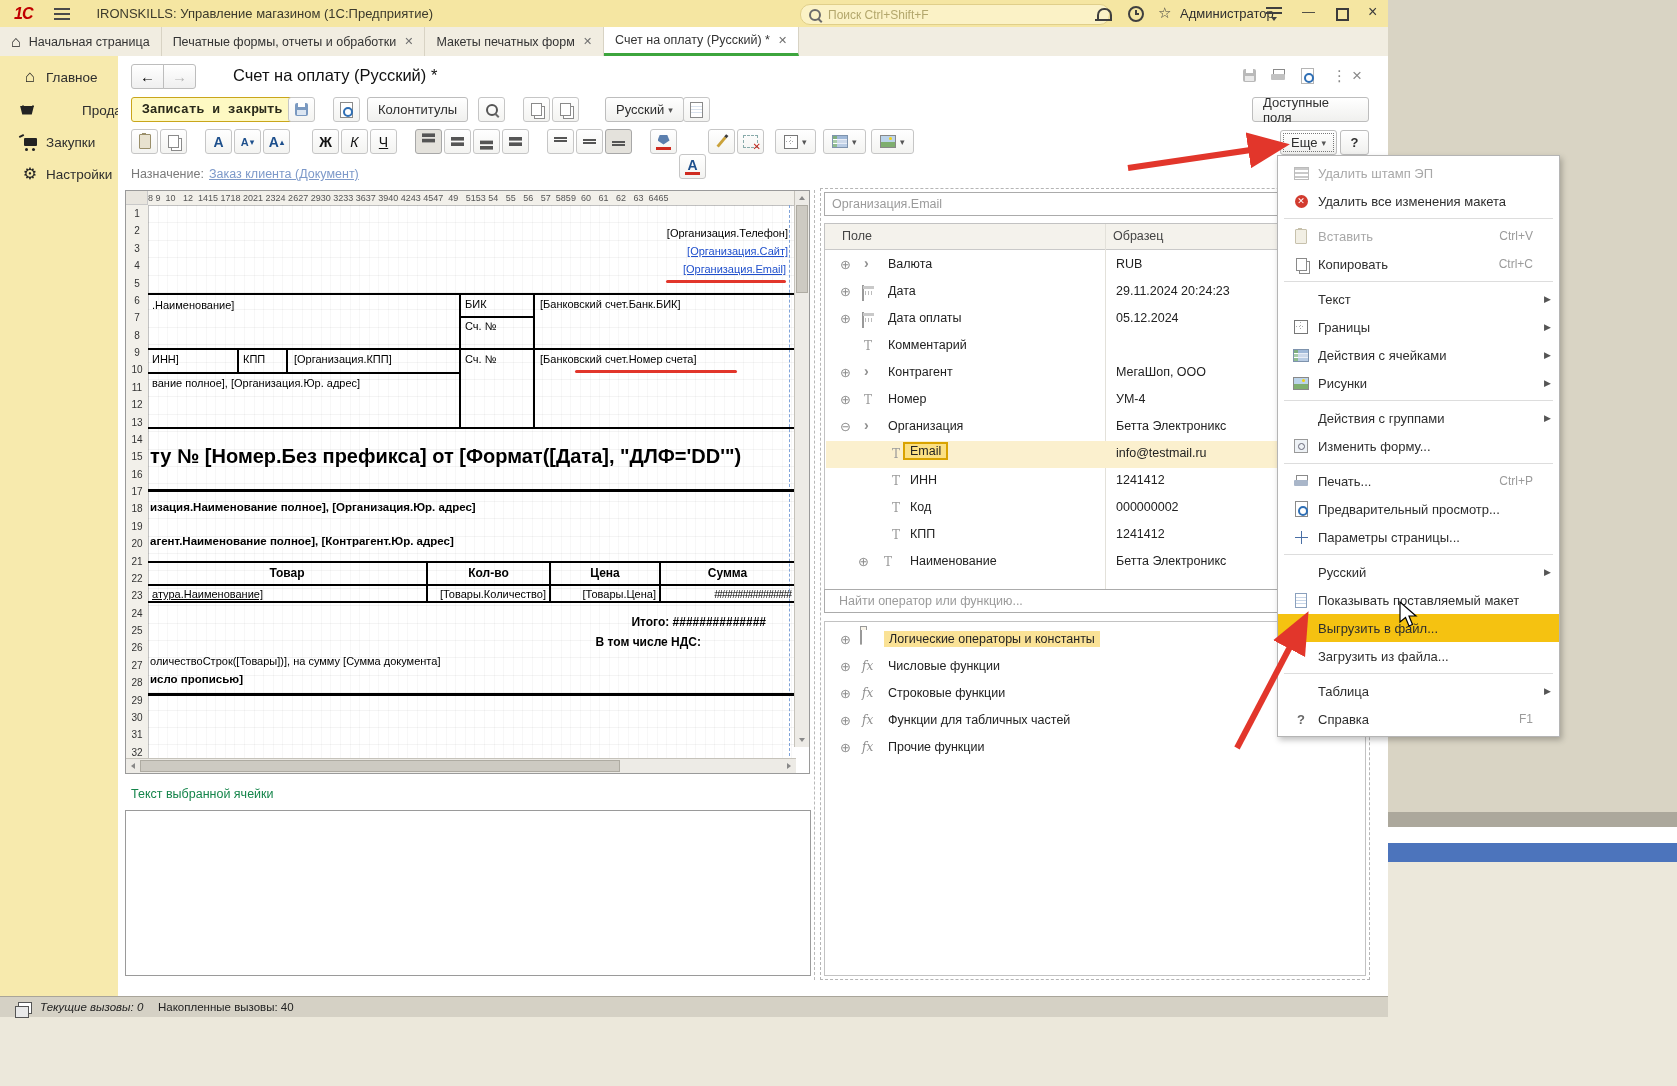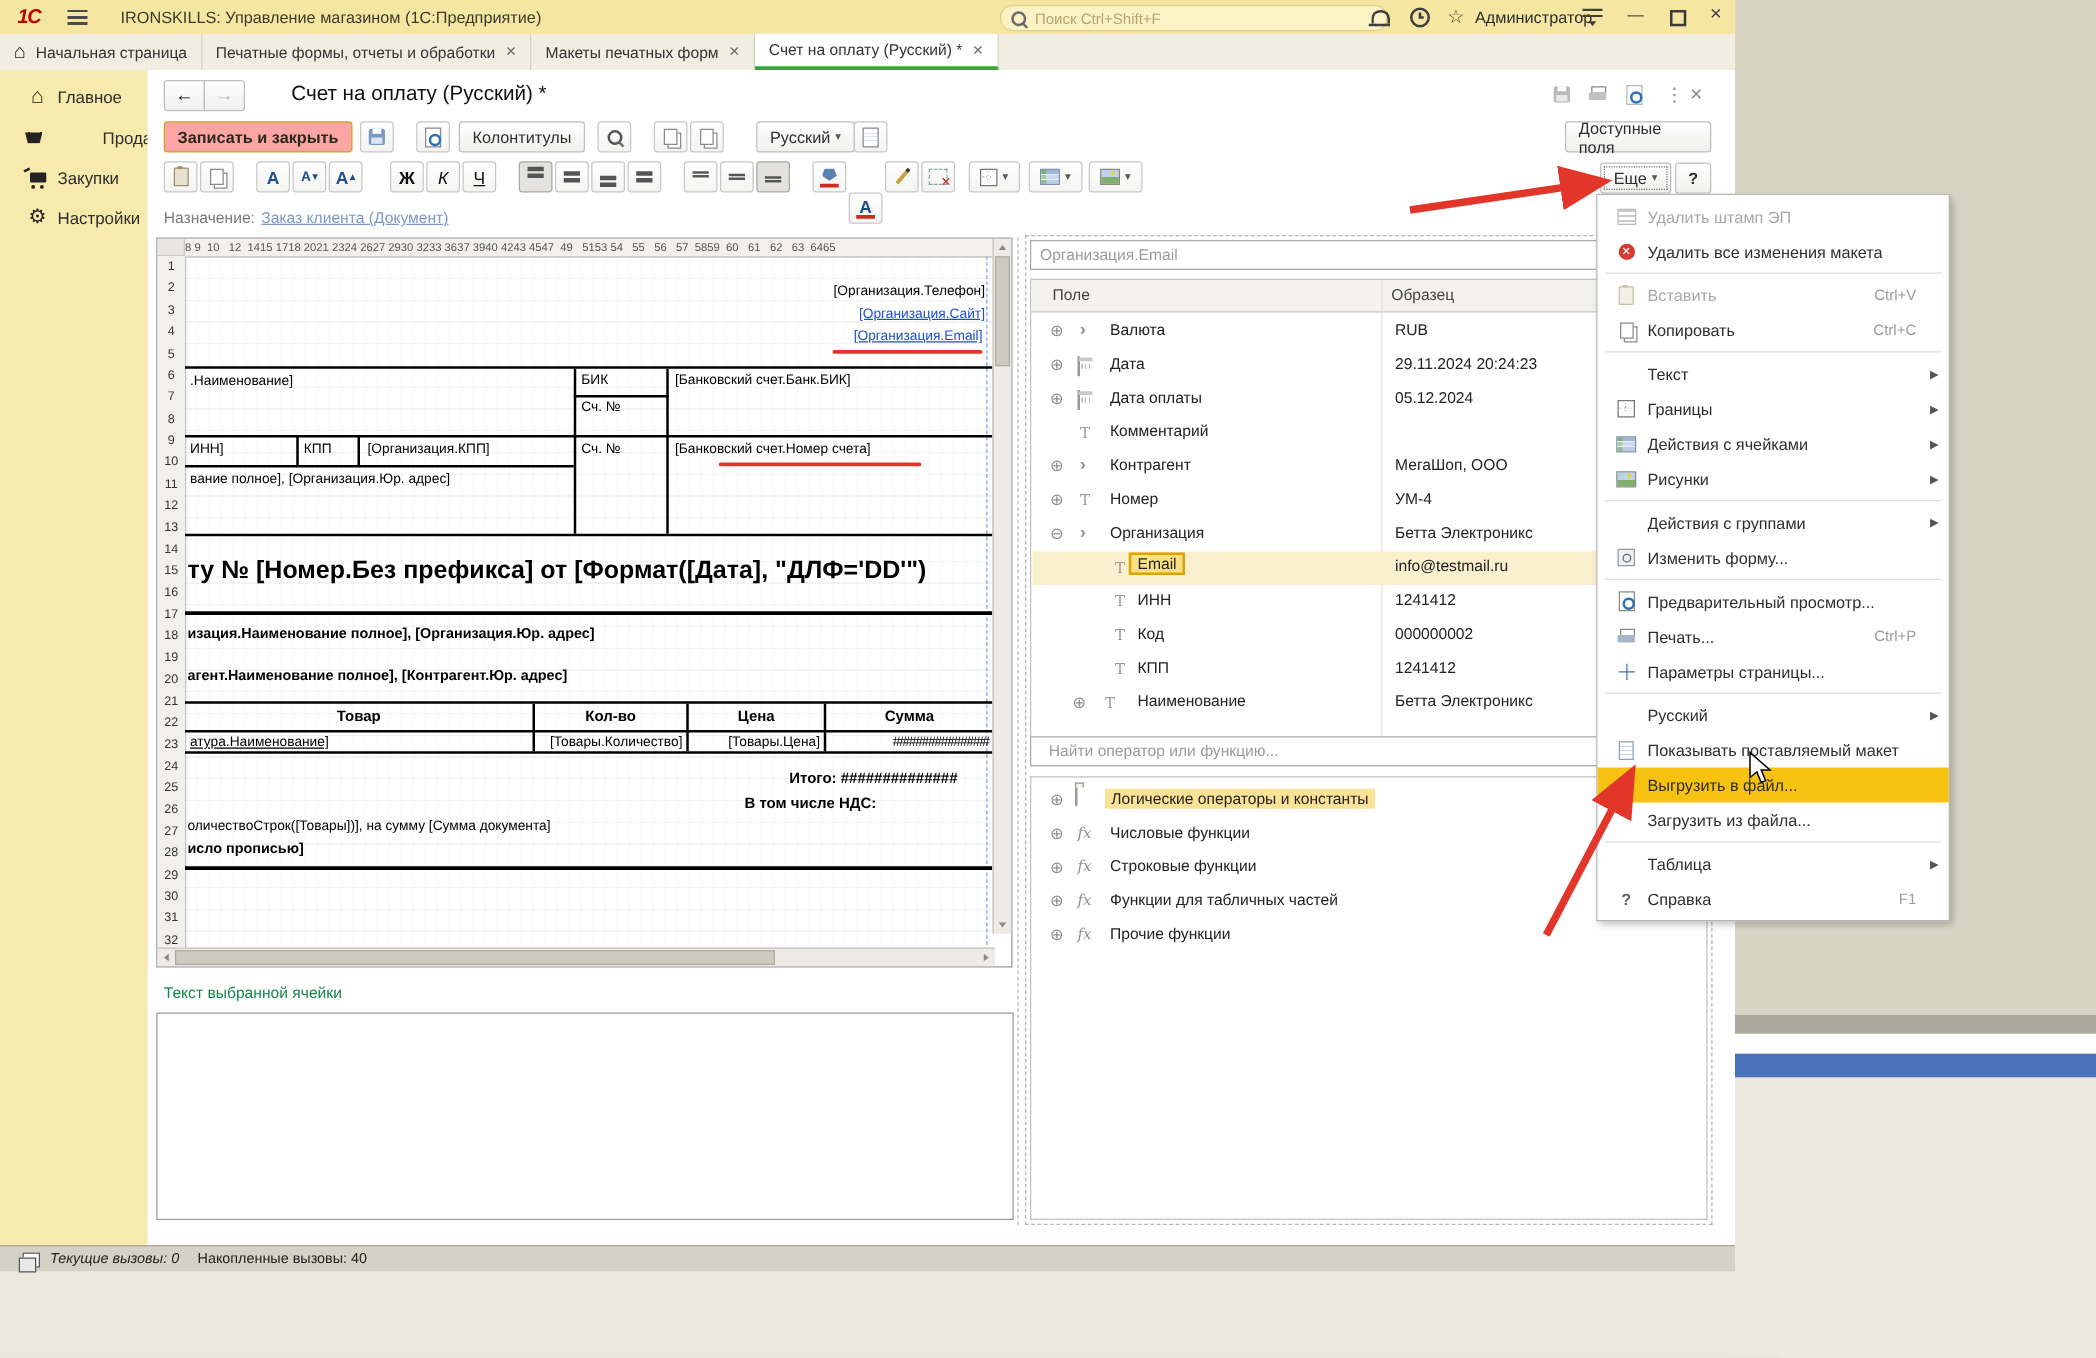--- a/index.html
+++ b/index.html
@@ -41,21 +41,21 @@
   .i-cart{width:13px;height:8px;background:#232323;position:relative;border-radius:1px;}
   .i-cart::before{content:"";position:absolute;bottom:-5px;left:1px;width:3px;height:3px;border-radius:50%;background:#232323;box-shadow:7px 0 0 #232323;}
   .i-cart::after{content:"";position:absolute;left:-5px;top:-3px;width:5px;height:2px;background:#232323;transform:rotate(-25deg);}
   .i-gear{font-size:16px;color:#232323;line-height:14px;}
   
   .main{left:118px;top:56px;width:1270px;height:940px;background:#fff;}
   .navbtn{width:33px;height:25px;border:1px solid #bdbdbd;background:linear-gradient(#fff,#efefef);display:flex;align-items:center;justify-content:center;font-size:15px;box-sizing:border-box;}
   .doctitle{font-size:16.5px;color:#111;}
   .gray-ic{color:#b4b4b4;font-size:15px;}
   .btn{height:25px;border:1px solid #bdbdbd;border-radius:3px;background:linear-gradient(#ffffff,#f0f0ee);display:inline-flex;align-items:center;justify-content:center;font-size:13px;color:#2e2e2e;box-sizing:border-box;padding:0 10px;}
-  .btn.yellow{background:#fca5a5;border-color:#c9a61b;font-weight:bold;color:#2a2a1a;}
+  .btn.yellow{background:#fef9c3;border-color:#c9a61b;font-weight:bold;color:#2a2a1a;font-family:Liberation Mono, monospace;}
   .tbtn{position:absolute;height:25px;width:27px;border:1px solid #c6c6c6;border-radius:3px;background:linear-gradient(#fff,#f3f3f1);display:flex;align-items:center;justify-content:center;box-sizing:border-box;}
   .tbtn.pressed{background:#e4e2dc;border-color:#a8a8a8;}
   .tbtn.wide{width:auto;padding:0 8px;}
   .caret{font-size:9px;color:#555;margin-left:4px;}
   .i-floppy{width:13px;height:13px;background:#7a99c0;border-radius:2px;position:relative;}
   .i-floppy::before{content:"";position:absolute;left:3px;top:0;width:7px;height:4px;background:#fff;}
   .i-floppy::after{content:"";position:absolute;left:2px;bottom:1px;width:9px;height:5px;background:#dce6f2;}
   .i-floppy.gray{background:#b9b9b9;}
   .i-floppy.gray::after{background:#e9e9e9;}
   .i-printer{width:14px;height:13px;position:relative;}
@@ -658,30 +658,30 @@
     </div>
     <div class="mi">
       <span class="mico">
           <span class="i-form"></span>
         </span>
       <span class="mlabel">Изменить форму...</span>
     </div>
     <div class="msep"></div>
     <div class="mi">
       <span class="mico">
-          <span class="i-pagemag"></span>
-        </span>
-      <span class="mlabel">Предварительный просмотр...</span>
-    </div>
-    <div class="mi">
-      <span class="mico">
           <span class="i-printer"></span>
         </span>
       <span class="mlabel">Печать...</span>
       <span class="mshort">Ctrl+P</span>
+    </div>
+    <div class="mi">
+      <span class="mico">
+          <span class="i-pagemag"></span>
+        </span>
+      <span class="mlabel">Предварительный просмотр...</span>
     </div>
     <div class="mi">
       <span class="mico">
           <span class="i-cross"></span>
         </span>
       <span class="mlabel">Параметры страницы...</span>
     </div>
     <div class="msep"></div>
     <div class="mi">
       <span class="mico"></span>

